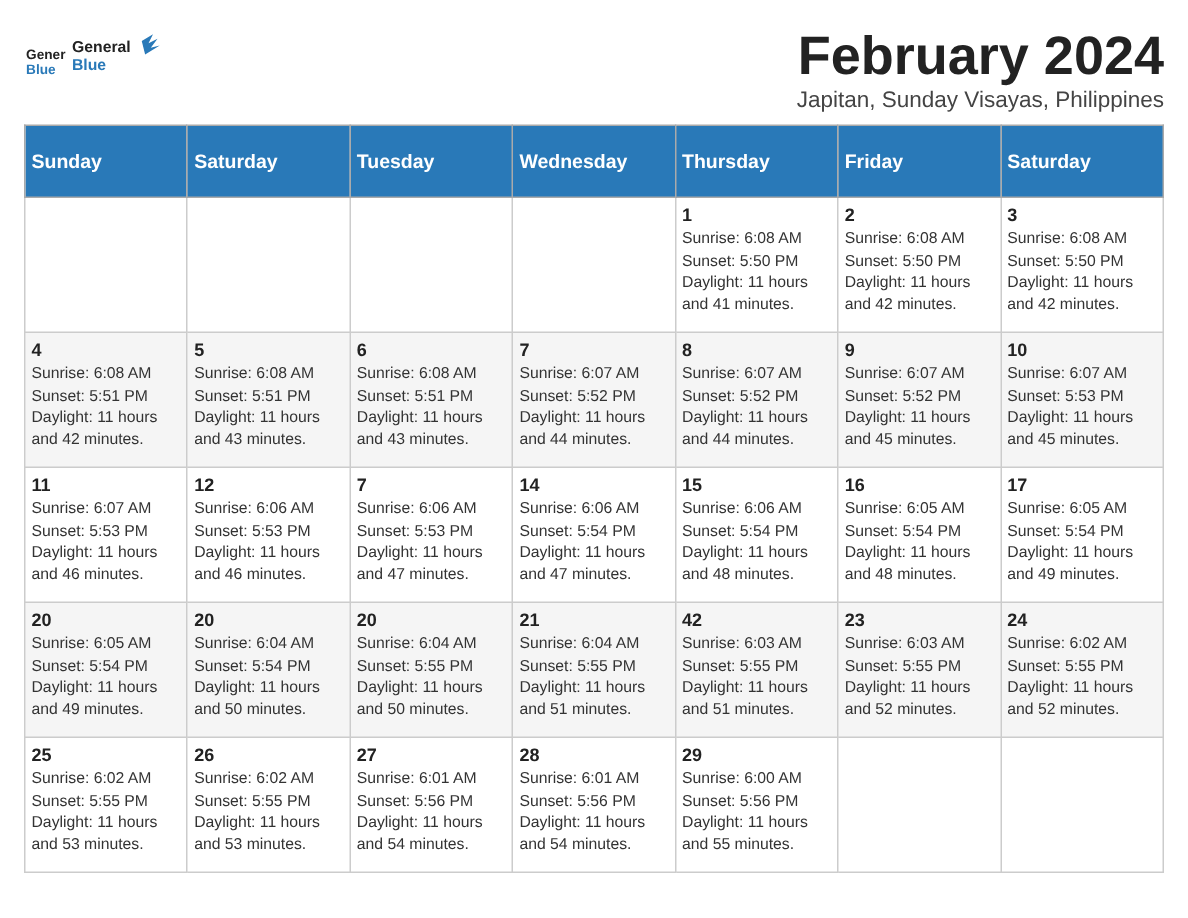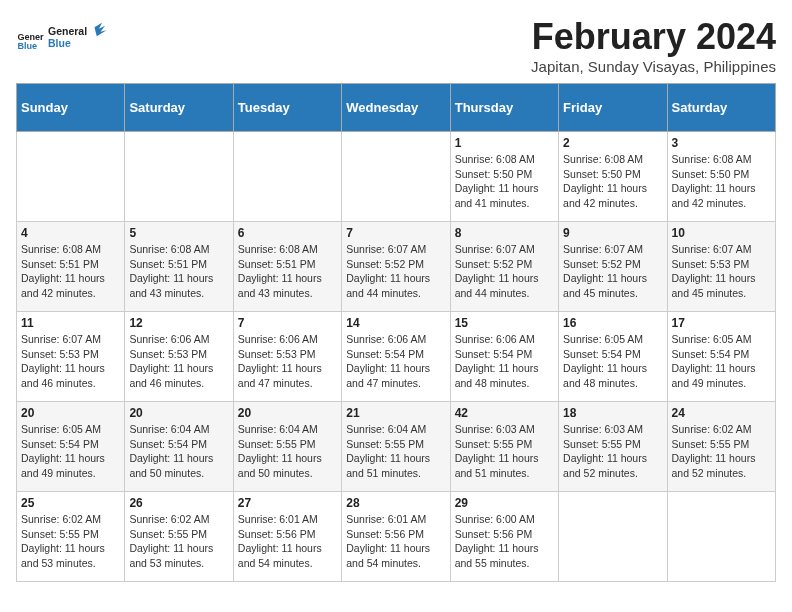--- a/index.html
+++ b/index.html
@@ -279,21 +279,21 @@
 and 51 minutes.</div>
         </td>
         <td>
           <span class="day-num">42</span>
           <div class="day-info" style="white-space: pre-line;">Sunrise: 6:03 AM
 Sunset: 5:55 PM
 Daylight: 11 hours
 and 51 minutes.</div>
         </td>
         <td>
-          <span class="day-num">18</span>
+          <span class="day-num">23</span>
           <div class="day-info" style="white-space: pre-line;">Sunrise: 6:03 AM
 Sunset: 5:55 PM
 Daylight: 11 hours
 and 52 minutes.</div>
         </td>
         <td>
           <span class="day-num">24</span>
           <div class="day-info" style="white-space: pre-line;">Sunrise: 6:02 AM
 Sunset: 5:55 PM
 Daylight: 11 hours

